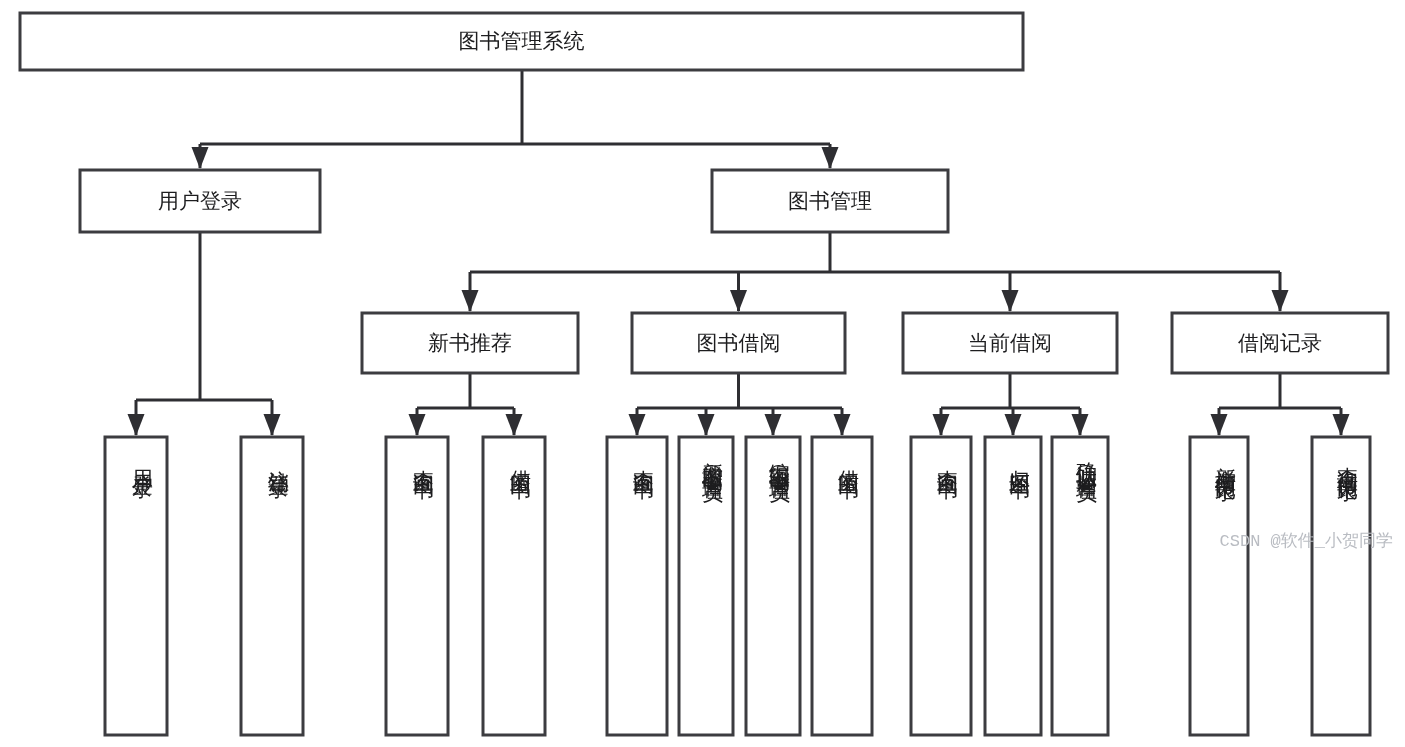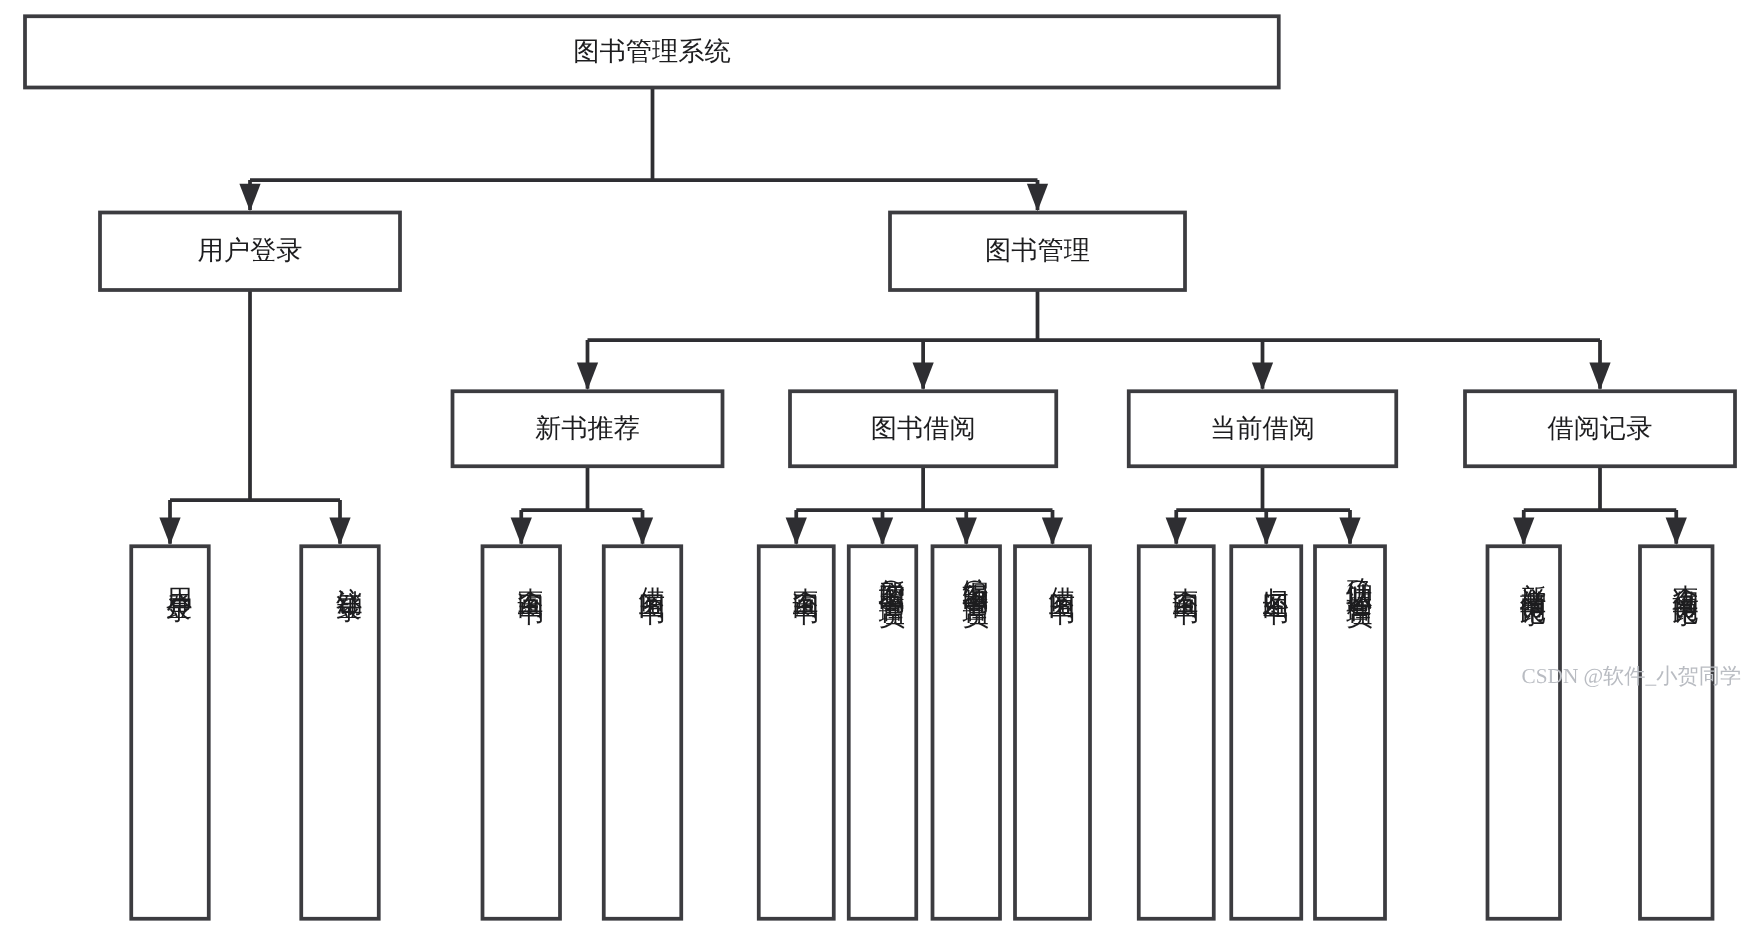--- a/index.html
+++ b/index.html
@@ -52,21 +52,21 @@
     fill: #1d1d1f;
     text-anchor: middle;
     writing-mode: vertical-rl;
     glyph-orientation-vertical: 0;
     letter-spacing: 3px;
   }
   .watermark-text {
     position: absolute;
     right: 12px;
     bottom: 6px;
-    font-family: Liberation Serif, serif;
+    font-family: Liberation Mono, monospace;
     font-size: 17px;
     color: #b9bcc2;
     white-space: nowrap;
     pointer-events: none;
     user-select: none;
   }
 </style>
 </head>
 <body>
 

